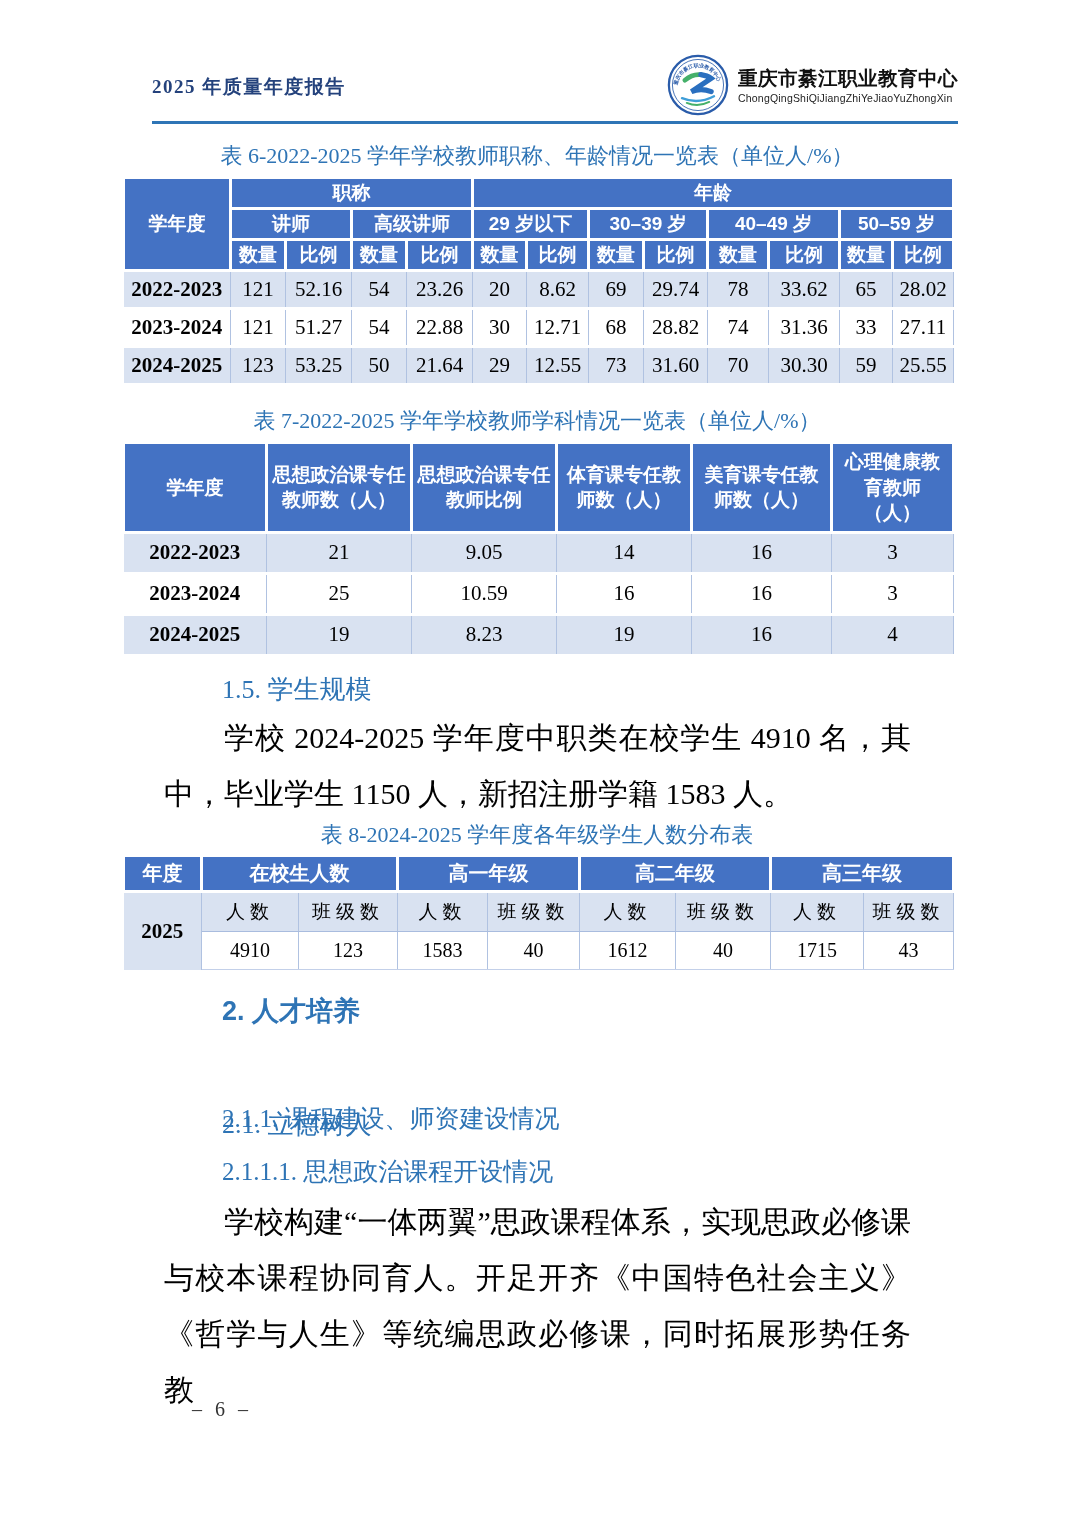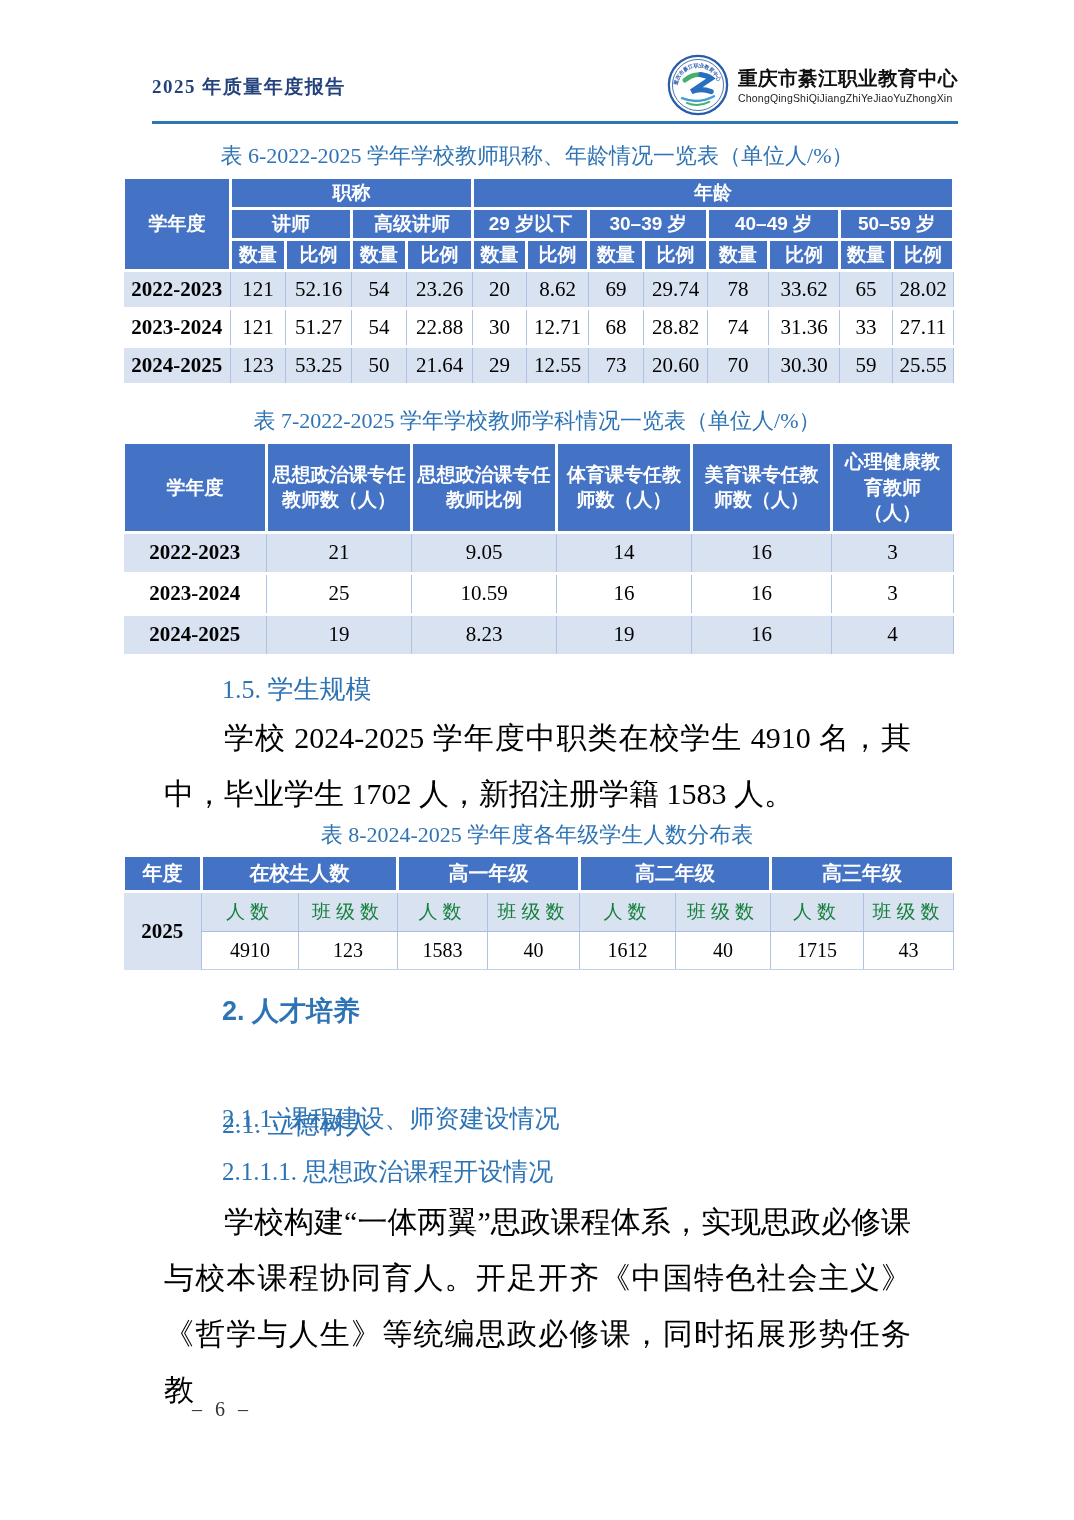--- a/index.html
+++ b/index.html
@@ -54,21 +54,21 @@
   th.ycell { font-size: 21px; font-weight: bold; text-align: center; height: 38px;
              border-top: 3px solid #fff; border-bottom: 3px solid #fff; border-right: 1px solid #B0C2E1; }
   td.val { text-align: center; font-size: 21px; height: 38px;
            border-top: 3px solid #fff; border-bottom: 3px solid #fff;
            border-left: 1px solid #B0C2E1; border-right: 1px solid #B0C2E1; }
   #table7 th.ycell, #table7 td.val { height: 41px; }
 
   
   #table8 td.year-span { background: #D9E2F1; text-align: center; font-size: 21px; font-weight: bold;
            border-top: 3px solid #fff; border-right: 1px solid #B0C2E1; }
-  #table8 td.sub { background: #D9E2F1; text-align: center; font-size: 19px; color: #15803d;
+  #table8 td.sub { background: #D9E2F1; text-align: center; font-size: 19px; color: #000000;
            letter-spacing: 5px; height: 40px; border-top: 3px solid #fff;
            border-left: 1px solid #B0C2E1; border-right: 1px solid #B0C2E1;
            border-bottom: 1px solid #A9BCDE; }
   #table8 td.num { background: #fff; text-align: center; font-size: 20px; height: 38px;
            border-left: 1px solid #B0C2E1; border-right: 1px solid #B0C2E1;
            border-bottom: 1px solid #C3D0E9; }
   .tbl-edge { border-bottom: 1px solid #C3D0E9; }
 
   
   .footer { position: absolute; left: 192px; top: 1398px; font-size: 20px; color: #333; letter-spacing: 4px; }
@@ -176,21 +176,21 @@
       </tr>
       <tr class="light">
         <th class="ycell">2024-2025</th>
         <td class="val">123</td>
         <td class="val">53.25</td>
         <td class="val">50</td>
         <td class="val">21.64</td>
         <td class="val">29</td>
         <td class="val">12.55</td>
         <td class="val">73</td>
-        <td class="val">20.60</td>
+        <td class="val">31.60</td>
         <td class="val">70</td>
         <td class="val">30.30</td>
         <td class="val">59</td>
         <td class="val">25.55</td>
       </tr>
     </tbody>
   </table>
 
   <div class="caption" id="cap7">表 7-2022-2025 学年学校教师学科情况一览表（单位人/%）</div>
   <table class="tbl tbl-edge" id="table7">
@@ -232,21 +232,21 @@
         <td class="val">19</td>
         <td class="val">8.23</td>
         <td class="val">19</td>
         <td class="val">16</td>
         <td class="val">4</td>
       </tr>
     </tbody>
   </table>
 
   <div class="h-blue" id="s1-5">1.5. 学生规模</div>
-  <div class="para" id="p1">学校 2024-2025 学年度中职类在校学生 4910 名，其中，毕业学生 1702 人，新招注册学籍 1583 人。</div>
+  <div class="para" id="p1">学校 2024-2025 学年度中职类在校学生 4910 名，其中，毕业学生 1150 人，新招注册学籍 1583 人。</div>
 
   <div class="caption" id="cap8">表 8-2024-2025 学年度各年级学生人数分布表</div>
   <table class="tbl" id="table8">
     <colgroup>
       <col style="width:78px">
         <col style="width:97px">
         <col style="width:99px">
         <col style="width:90px">
         <col style="width:92px">
       <col style="width:96px">

